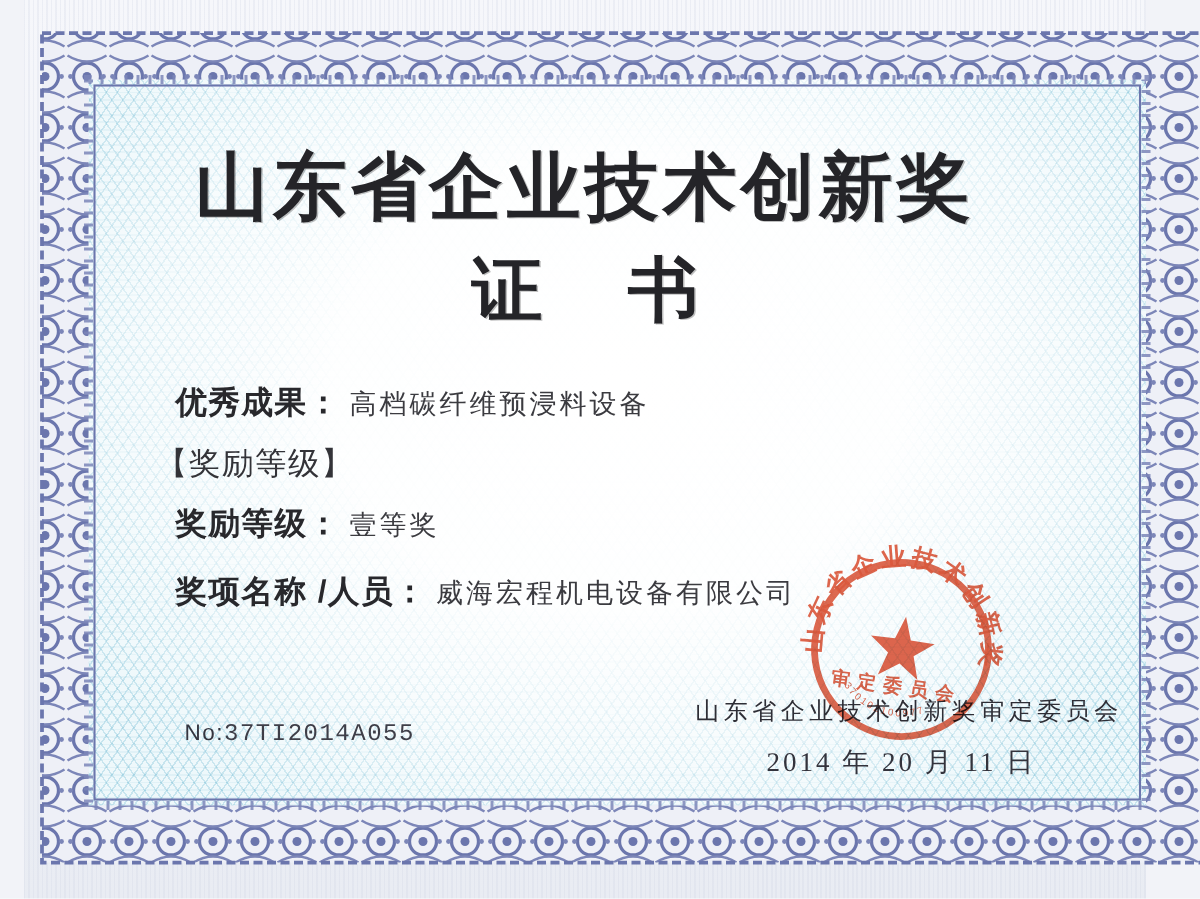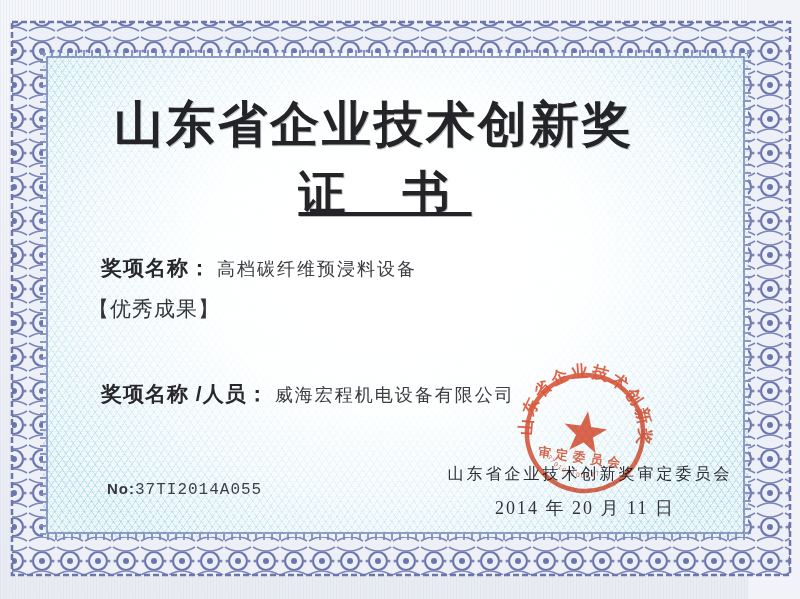--- a/index.html
+++ b/index.html
@@ -6,20 +6,21 @@
   body{
     width:800px;height:599px;overflow:hidden;
     font-family:"Liberation Sans","DejaVu Sans",sans-serif;
     background:#f2f3f8;
   }
   .page{
     position:relative;width:748px;height:599px;
     background:
       repeating-linear-gradient(90deg, rgba(208,213,228,.28) 0 1px, transparent 1px 3px),
       linear-gradient(180deg,#f6f7fb 0%, #eef0f6 60%, #e9ecf3 100%);
+    margin-left: 16px;
   }
   .border-svg{position:absolute;left:0;top:0;}
   
   .inner{
     position:absolute;left:43px;top:53px;width:705px;height:484px;
     background:
       radial-gradient(ellipse at 50% 42%, #ffffff 0%, rgba(255,255,255,.96) 38%, rgba(255,255,255,.55) 62%, rgba(255,255,255,0) 85%),
       repeating-linear-gradient(55deg, rgba(110,185,210,.30) 0 1px, transparent 1px 6px),
       repeating-linear-gradient(-55deg, rgba(110,185,210,.30) 0 1px, transparent 1px 6px),
       repeating-linear-gradient(0deg, rgba(140,200,220,.14) 0 1px, transparent 1px 5px),
@@ -27,40 +28,39 @@
   }
   .title{
     position:absolute;top:92px;left:0;width:100%;text-align:center;
     font-size:49px;font-weight:900;color:#242428;letter-spacing:3px;
     text-shadow:1px 1px 0 rgba(0,0,0,.25);
   }
   .subtitle{
     position:absolute;top:162px;left:0;width:100%;text-align:center;
     font-size:47px;font-weight:900;color:#242428;letter-spacing:22px;text-indent:22px;
     text-shadow:1px 1px 0 rgba(0,0,0,.25);
-    text-decoration:underline;
   }
   .field{position:absolute;left:101px;white-space:nowrap;}
   .field .lbl,.field .sep{
     font-size:21px;font-weight:bold;color:#28282c;letter-spacing:1px;
   }
   .field .val{
     font-family:"Liberation Serif","DejaVu Serif",serif;
     font-size:18px;color:#3b3b40;letter-spacing:2px;margin-left:6px;
   }
   .row1{top:254px;}
   .noteRow{top:295px;font-family:"Liberation Serif","DejaVu Serif",serif;
     font-size:21px;color:#333338;left:88px;letter-spacing:1px;position:absolute;}
   .row2{top:335px;}
   .row3{top:380px;}
   .serial{
     position:absolute;left:107px;top:480px;font-size:16px;color:#3e3e48;
     letter-spacing:1px;
   }
-  .serial .pfx{font-weight:bold;font-size:15px;color:#35353f;text-align:right;}
+  .serial .pfx{font-weight:normal;font-size:15px;color:#35353f;text-align:right;}
   .serial .num{font-family:Liberation Mono, monospace;}
   .issuer{
     position:absolute;left:440px;top:464px;width:300px;text-align:center;
     font-family:"Liberation Serif","DejaVu Serif",serif;
     font-size:16px;color:#2e2e36;letter-spacing:3px;white-space:nowrap;
   }
   .date{
     position:absolute;left:440px;top:496px;width:290px;text-align:center;
     font-family:"Liberation Serif","DejaVu Serif",serif;
     font-size:18px;color:#33333c;letter-spacing:2px;white-space:nowrap;
@@ -95,25 +95,28 @@
     <rect x="12" y="22" width="778" height="553" fill="none" stroke="#6b76ad" stroke-width="2.5" stroke-dasharray="6 3"></rect>
 
     <rect x="43" y="53" width="705" height="484" fill="none" stroke="#7b86b8" stroke-width="6" stroke-dasharray="2 6" opacity=".85"></rect>
     <rect x="47" y="57" width="697" height="476" fill="none" stroke="#6b76ad" stroke-width="1.4"></rect>
   </svg>
 
   <div class="title">山东省企业技术创新奖</div>
   <div class="subtitle">证 书</div>
 
   <div class="field row1">
-    <span class="lbl">奖项名称</span><span class="sep">：</span><span class="val">高档碳纤维预浸料设备</span>
+    <span class="lbl">优秀成果</span><span class="sep">：</span><span class="val">高档碳纤维预浸料设备</span>
   </div>
 
-  <div class="noteRow">【优秀成果】</div>
+  <div class="noteRow">【奖励等级】</div>
 
+  <div class="field row2">
+    <span class="lbl">奖励等级</span><span class="sep">：</span><span class="val">壹等奖</span>
+  </div>
 
   <div class="field row3">
     <span class="lbl">奖项名称 /人员</span><span class="sep">：</span><span class="val">威海宏程机电设备有限公司</span>
   </div>
 
   <div class="serial">
     <span class="pfx">No</span><span class="pfx">:</span><span class="num">37TI2014A055</span>
   </div>
 
   <div class="issuer">山东省企业技术创新奖审定委员会</div>

